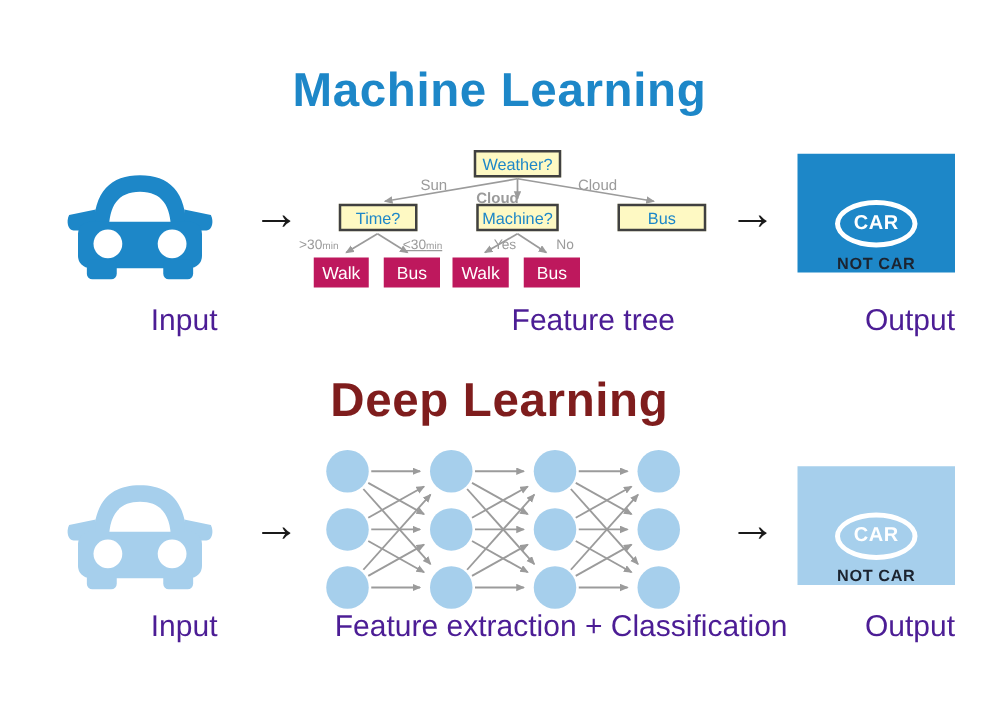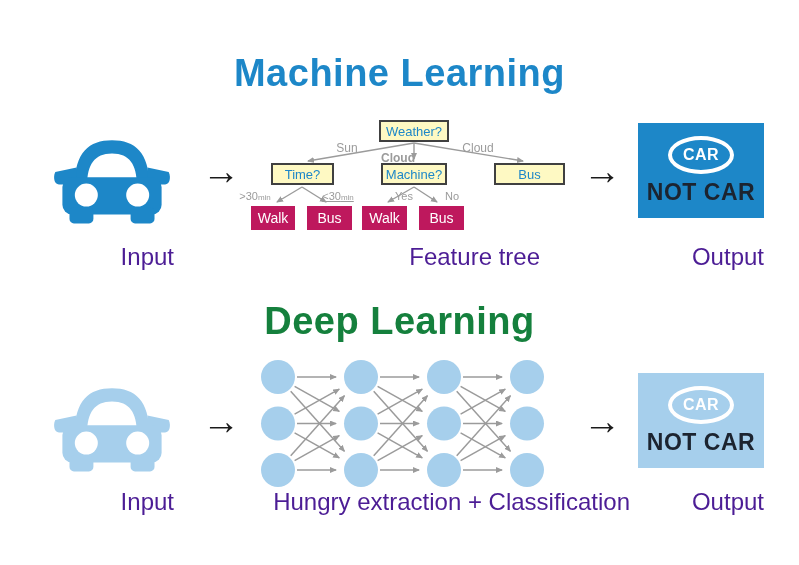--- a/index.html
+++ b/index.html
@@ -6,21 +6,21 @@
   .canvas{
     position:relative;width:799px;height:565px;background:#ffffff;
     font-family:"Liberation Sans",sans-serif;overflow:hidden;
   }
   .abs{position:absolute;}
   .section-title{
     position:absolute;left:0;width:799px;text-align:center;
     font-size:38px;font-weight:bold;letter-spacing:0.5px;
   }
   .title-ml{top:52px;color:#1d87c8;}
-  .title-dl{top:300px;color:#15803d;}
+  .title-dl{top:300px;color:#7f1d1d;}
   .flow-arrow{
     position:absolute;width:56px;text-align:center;
     font-size:38px;color:#1a1a1a;line-height:1;font-weight:normal;
   }
   .caption{
     position:absolute;text-align:right;font-size:24px;color:#4c1d95;
   }
   
   .tnode{
     position:absolute;display:flex;align-items:center;justify-content:center;
@@ -28,31 +28,31 @@
   }
   .tnode.outlined{background:#fef9c3;border:2px solid #404040;color:#1d87c8;}
   .tnode.solid{background:#be185d;color:#fff;font-size:14px;}
   .tlabel{
     position:absolute;text-align:center;font-size:12px;color:#9b9b9b;
   }
   .tlabel .sub{font-size:8px;}
   
   .logo{
     position:absolute;width:126px;height:95px;display:flex;flex-direction:column;
-    align-items:center;justify-content:center;
+    align-items:center;justify-content:flex-end;
   }
   .logo.dark-bg{background:#1d87c8;}
   .logo.light-bg{background:#a6cfec;}
   .logo-ellipse{
     width:58px;height:30px;border:4px solid #ffffff;border-radius:50%;
     display:flex;align-items:center;justify-content:center;
     color:#ffffff;font-weight:bold;font-size:16px;letter-spacing:0.5px;
   }
   .logo-notcar{
-    margin-top:5px;color:#1c2430;font-weight:bold;font-size:23px;letter-spacing:0.5px;
+    margin-top:5px;color:#1c2430;font-weight:bold;font-size:13px;letter-spacing:0.5px;
   }
   .car-icon{position:absolute;}
   .car-blue{color:#1d87c8;}
   .car-light{color:#a6cfec;}
   svg{display:block;}
 </style>
 </head>
 <body>
 
 <div class="canvas">
@@ -195,16 +195,16 @@
   <div class="flow-arrow" style="left:574px;top:402px;">→</div>
 
   <div class="logo light-bg" style="left:638px;top:373px;">
     <div class="logo-ellipse">
       <span>CAR</span>
     </div>
     <div class="logo-notcar">NOT CAR</div>
   </div>
 
   <div class="caption" style="left:52px;top:488px;width:122px;">Input</div>
-  <div class="caption" style="left:180px;top:488px;width:450px;">Hungry extraction + Classification</div>
+  <div class="caption" style="left:180px;top:488px;width:450px;">Feature extraction + Classification</div>
   <div class="caption" style="left:638px;top:488px;width:126px;">Output</div>
 
 </div>
 
 </body></html>

